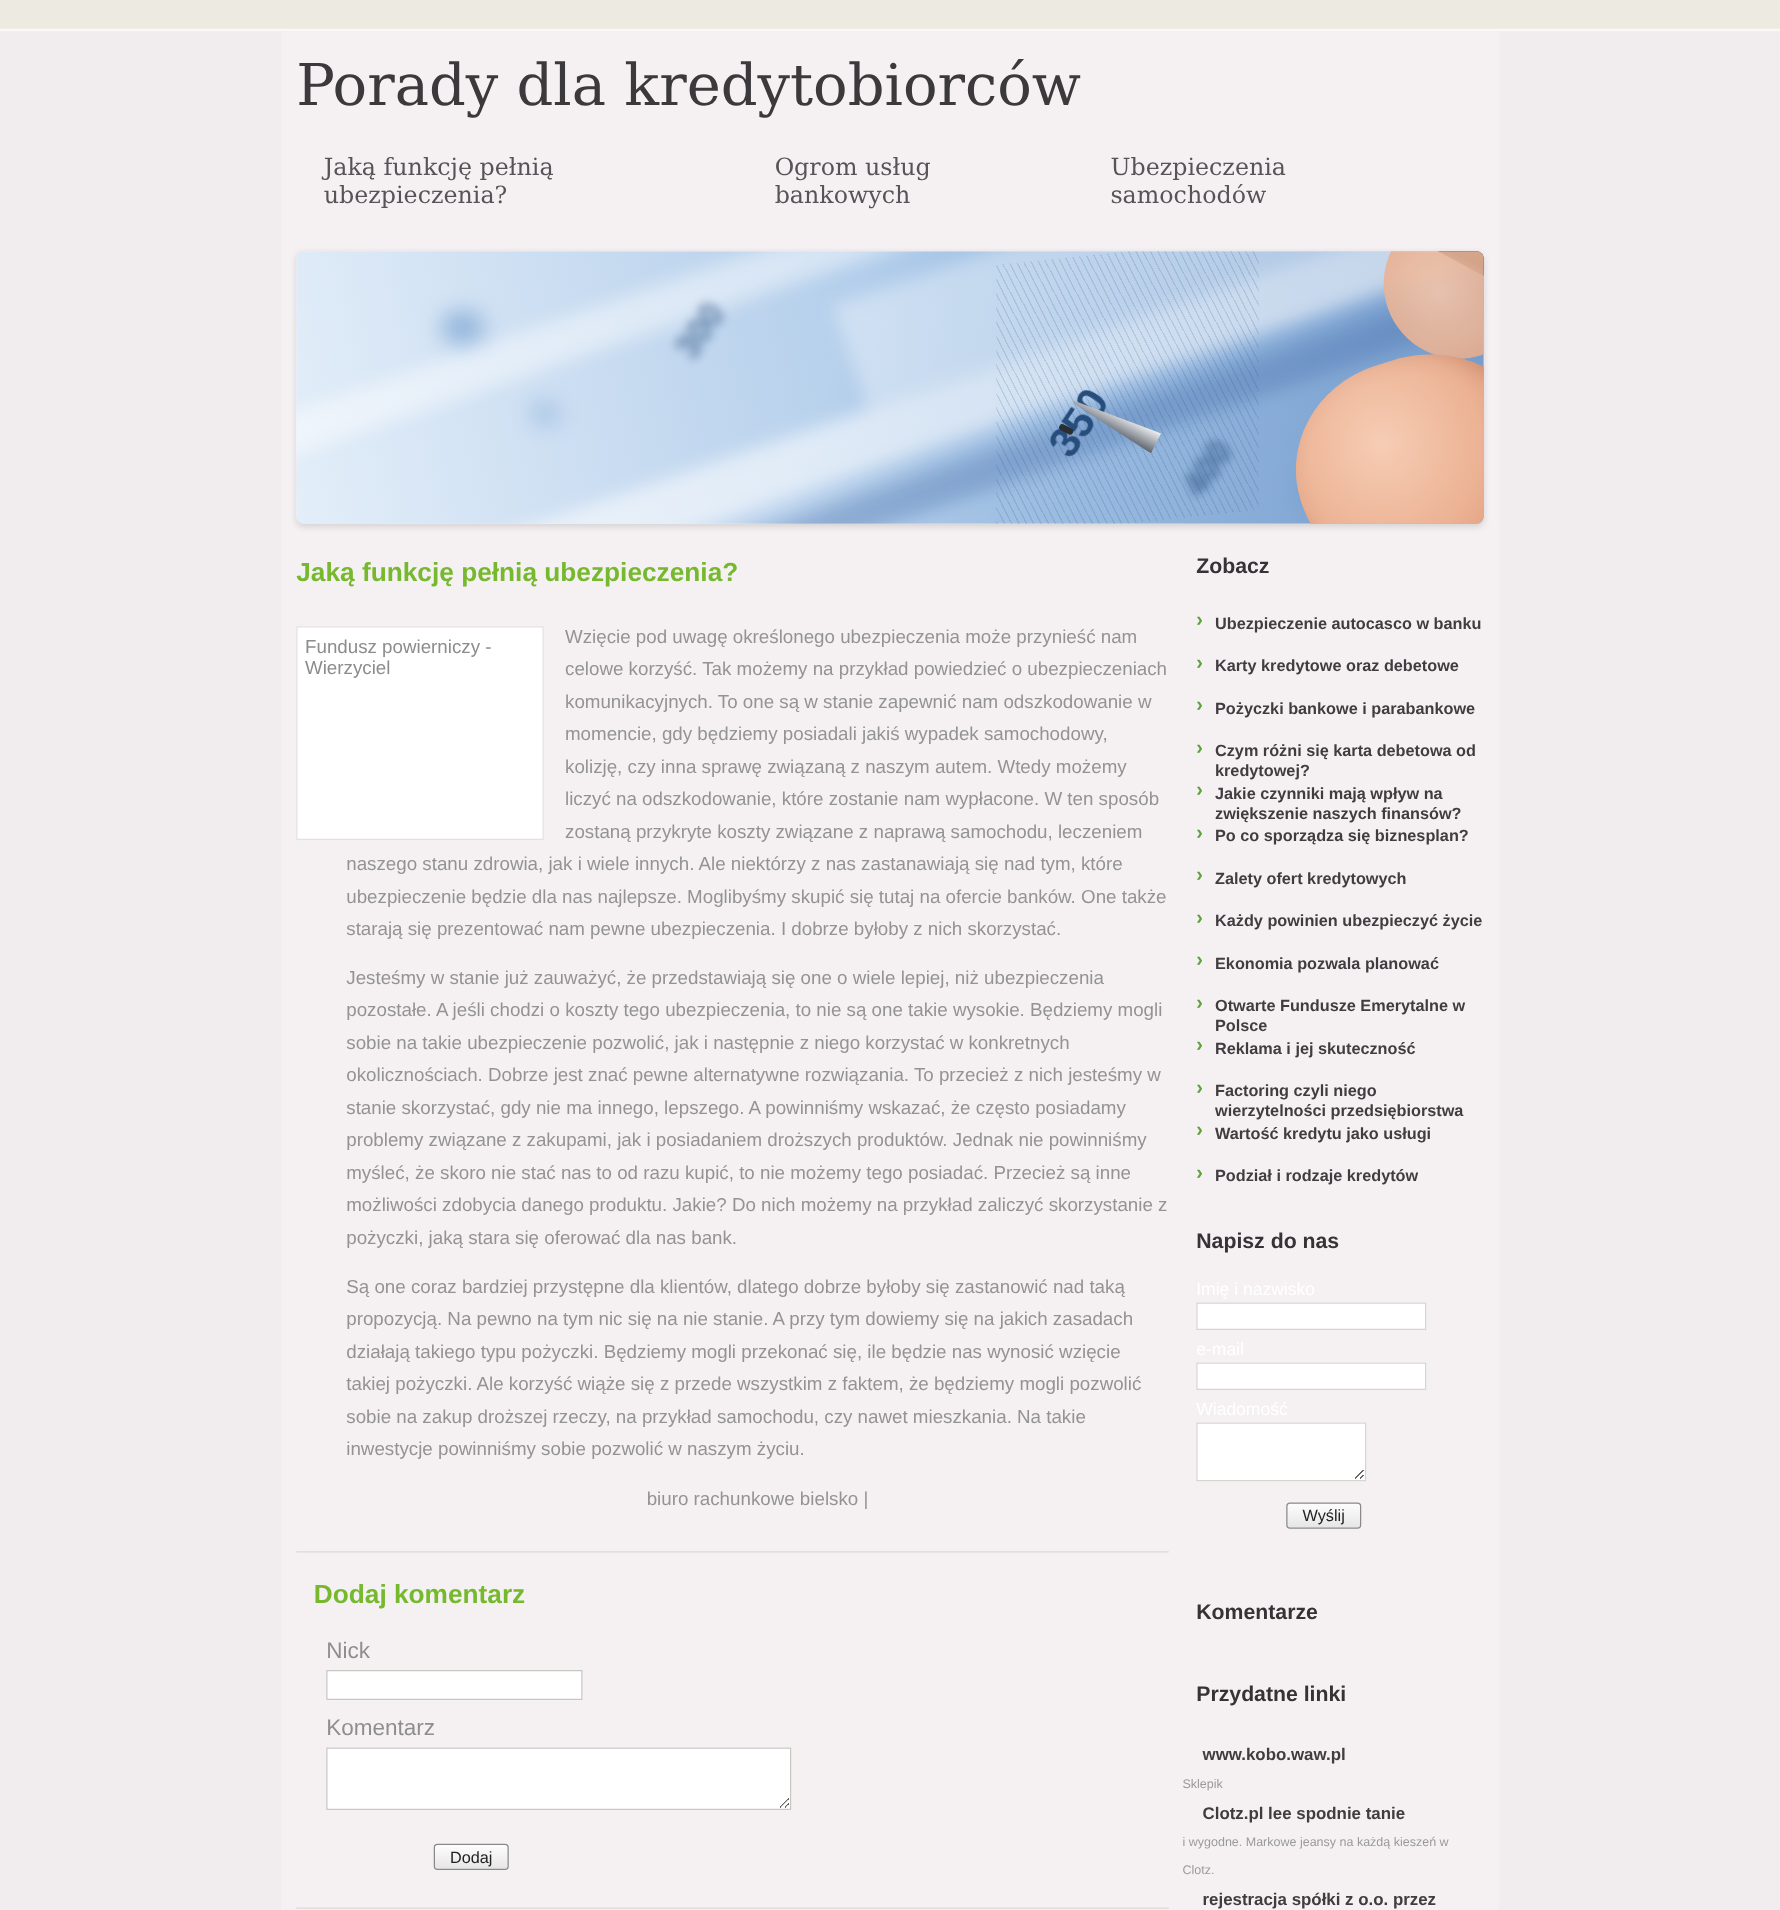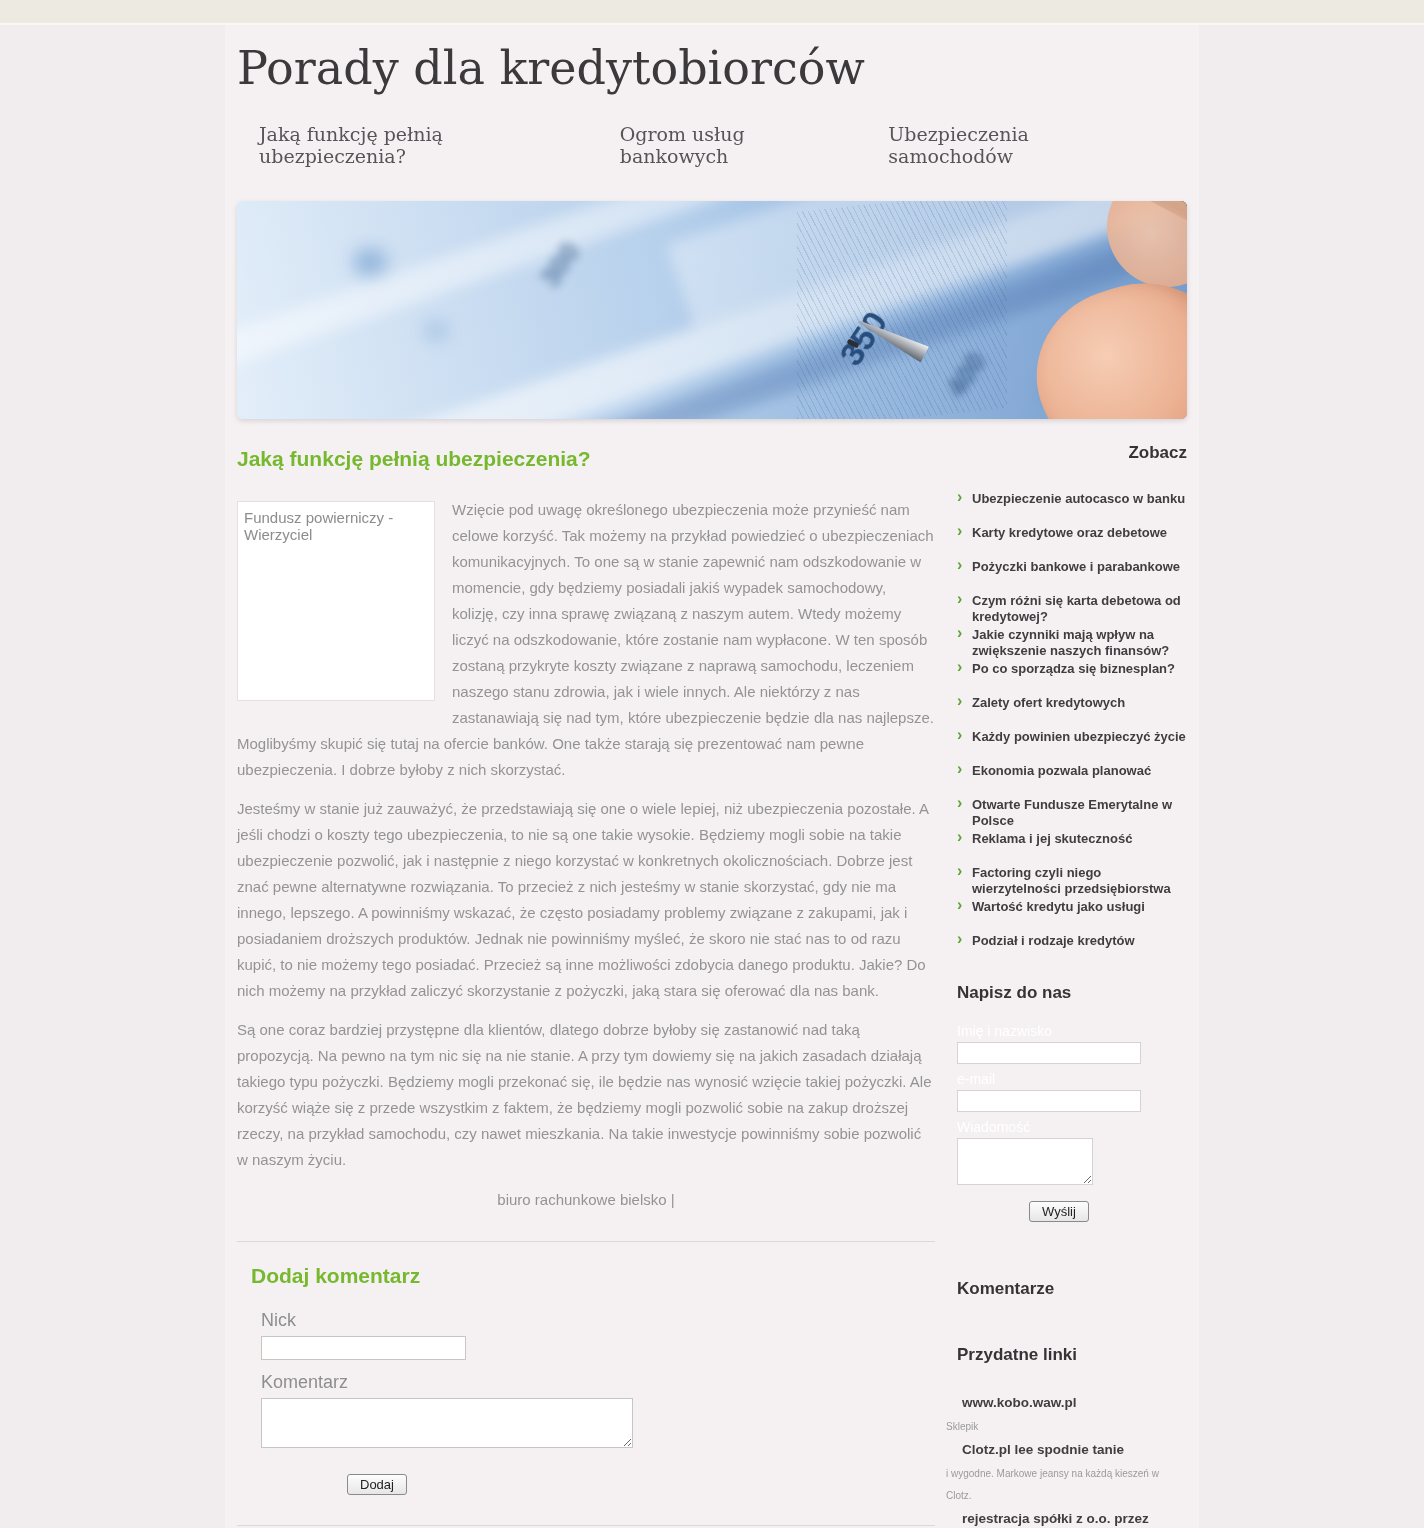--- a/index.html
+++ b/index.html
@@ -60,45 +60,45 @@
              border-radius:50%; transform:rotate(20deg); opacity:.9; }
 
   
   .content { display:flex; margin-top:20px; }
   .main-col { width:698px; margin-right:22px; }
   .sidebar { width:230px; }
 
   
   .article-title, .comment-title { font-size:21px; font-weight:700; color:#76b82e; }
   .article-title { margin:8px 0 26px 0; }
-  .article-image { float:left; width:198px; height:200px; background:#fff;
+  .article-image { float:left; width:198px; height:171px; background:#fff;
                    border:1px solid #e4e0dc; margin:4px 17px 6px 0; padding:7px 6px;
                    color:#8d8c8c; font-size:15px; }
-  .article p { font-size:15px; line-height:26px; color:#949393; margin-bottom:13px; }
+  .article p { font-size:15px; line-height:26px; color:#949393; margin-bottom:13px;padding-left:40px; }
   .article .centered-link { text-align:center; color:#949393; font-size:15px; margin:14px 0 4px 0; }
   .article .centered-link a { color:#949393; text-decoration:none; cursor:pointer; }
 
   .rule { border:none; border-top:1px solid #dcd8d4; margin:28px 0 0 0; }
 
   
   .comment-form { padding:22px 0 0 14px; }
   .comment-title { margin-bottom:22px; }
   .cf-label { display:block; color:#8f8e8e; font-size:18px; margin:0 0 5px 10px; }
   .cf-input { width:205px; height:24px; background:#fff; border:1px solid #c9c5c1; margin-left:10px; }
   .cf-textarea { width:372px; height:50px; background:#fff; border:1px solid #c9c5c1;
                  margin:0 0 10px 10px; resize:both; }
   .cf-row { margin-bottom:12px; }
   .btn { font-size:13px; color:#222; background:linear-gradient(#fdfdfd,#e6e6e6);
          border:1px solid #8a8a8a; border-radius:3px; padding:2px 12px; cursor:pointer; }
   .cf-submit { margin-left:96px; }
   .comment-bottom-rule { margin-top:30px; }
 
   
   .sb-heading { font-size:17px; font-weight:700; color:#363235; }
-  .see-title { margin:4px 0 28px 0;text-align:right; }
+  .see-title { margin:4px 0 28px 0; }
   .see-list { list-style:none; }
   .see-list li { position:relative; padding-left:15px; min-height:34px;
                  font-size:13px; font-weight:700; line-height:16px; color:#403c3f; cursor:pointer; }
   .see-list .arrow { position:absolute; left:0; top:-2px; color:#5ea23a; font-size:16px; font-weight:700; }
 
   .contact-title { margin:16px 0 20px 0; }
   .sb-label { display:block; color:#ffffff; font-size:14px; margin-bottom:3px; }
   .sb-input { width:184px; height:22px; background:#fff; border:1px solid #d7d3cf; margin-bottom:7px; }
   .sb-textarea { width:136px; height:47px; background:#fff; border:1px solid #d7d3cf; resize:both; }
   .sb-submit { margin:12px 0 13px 72px; }

